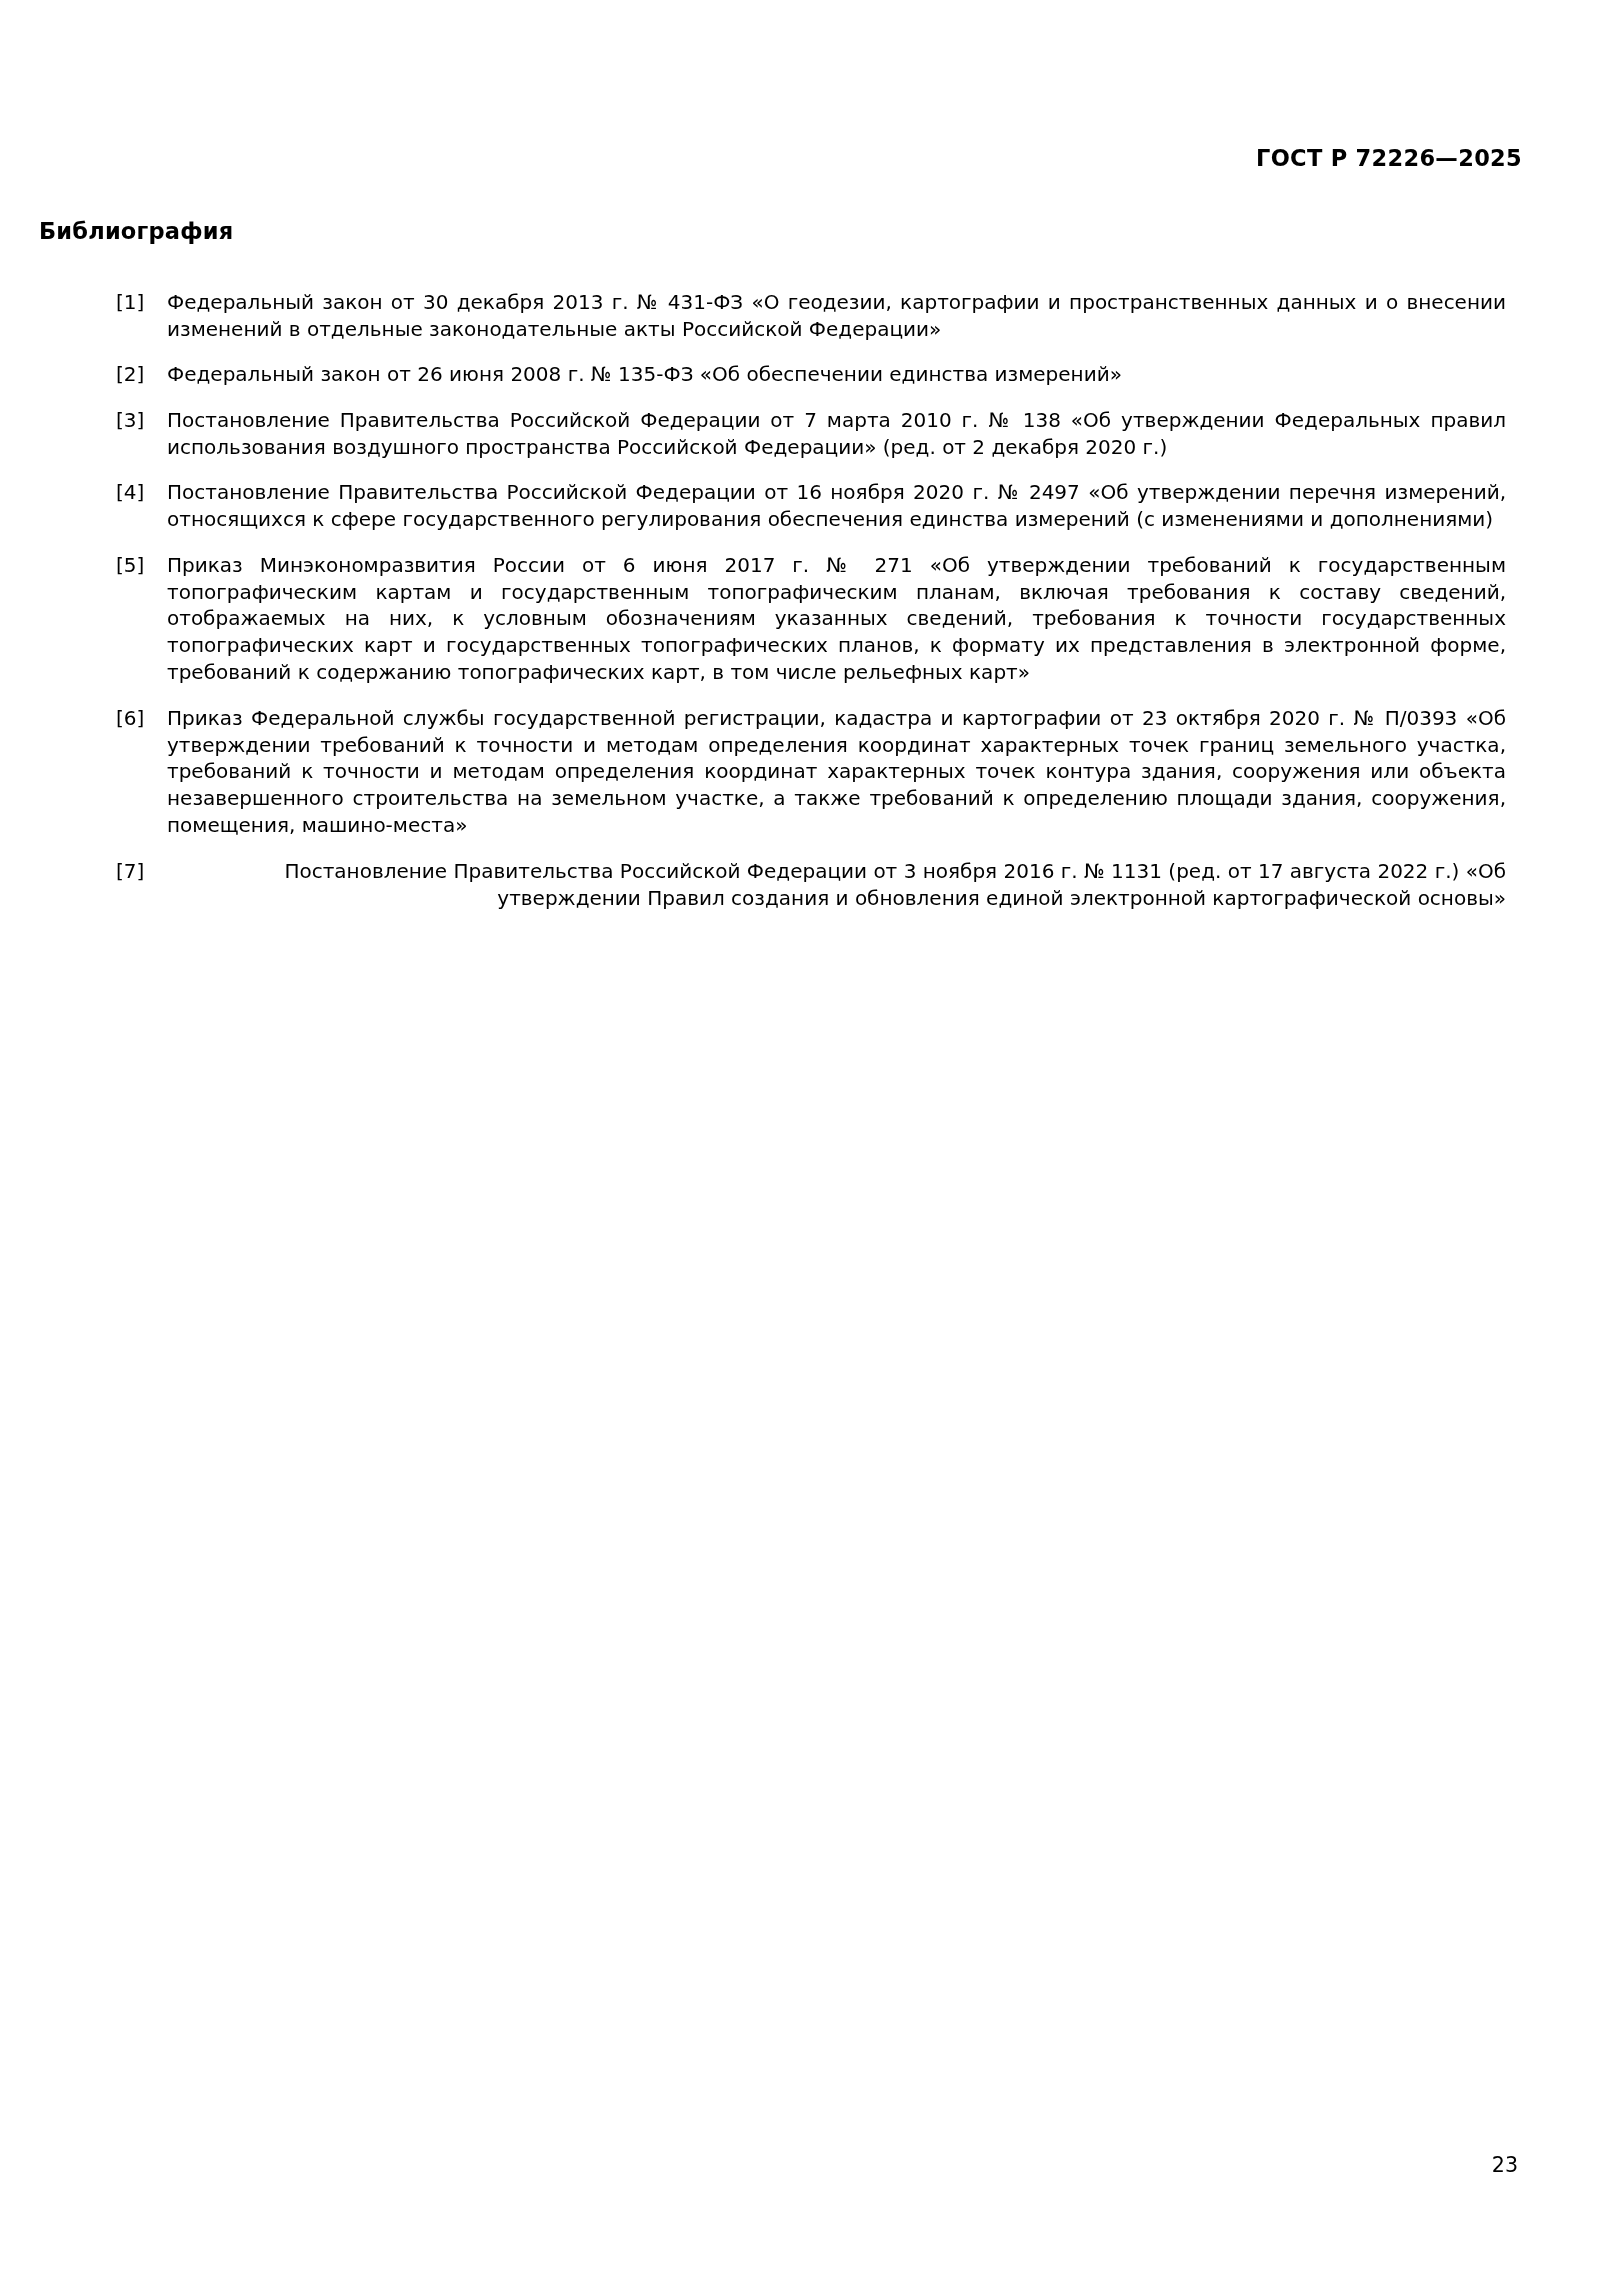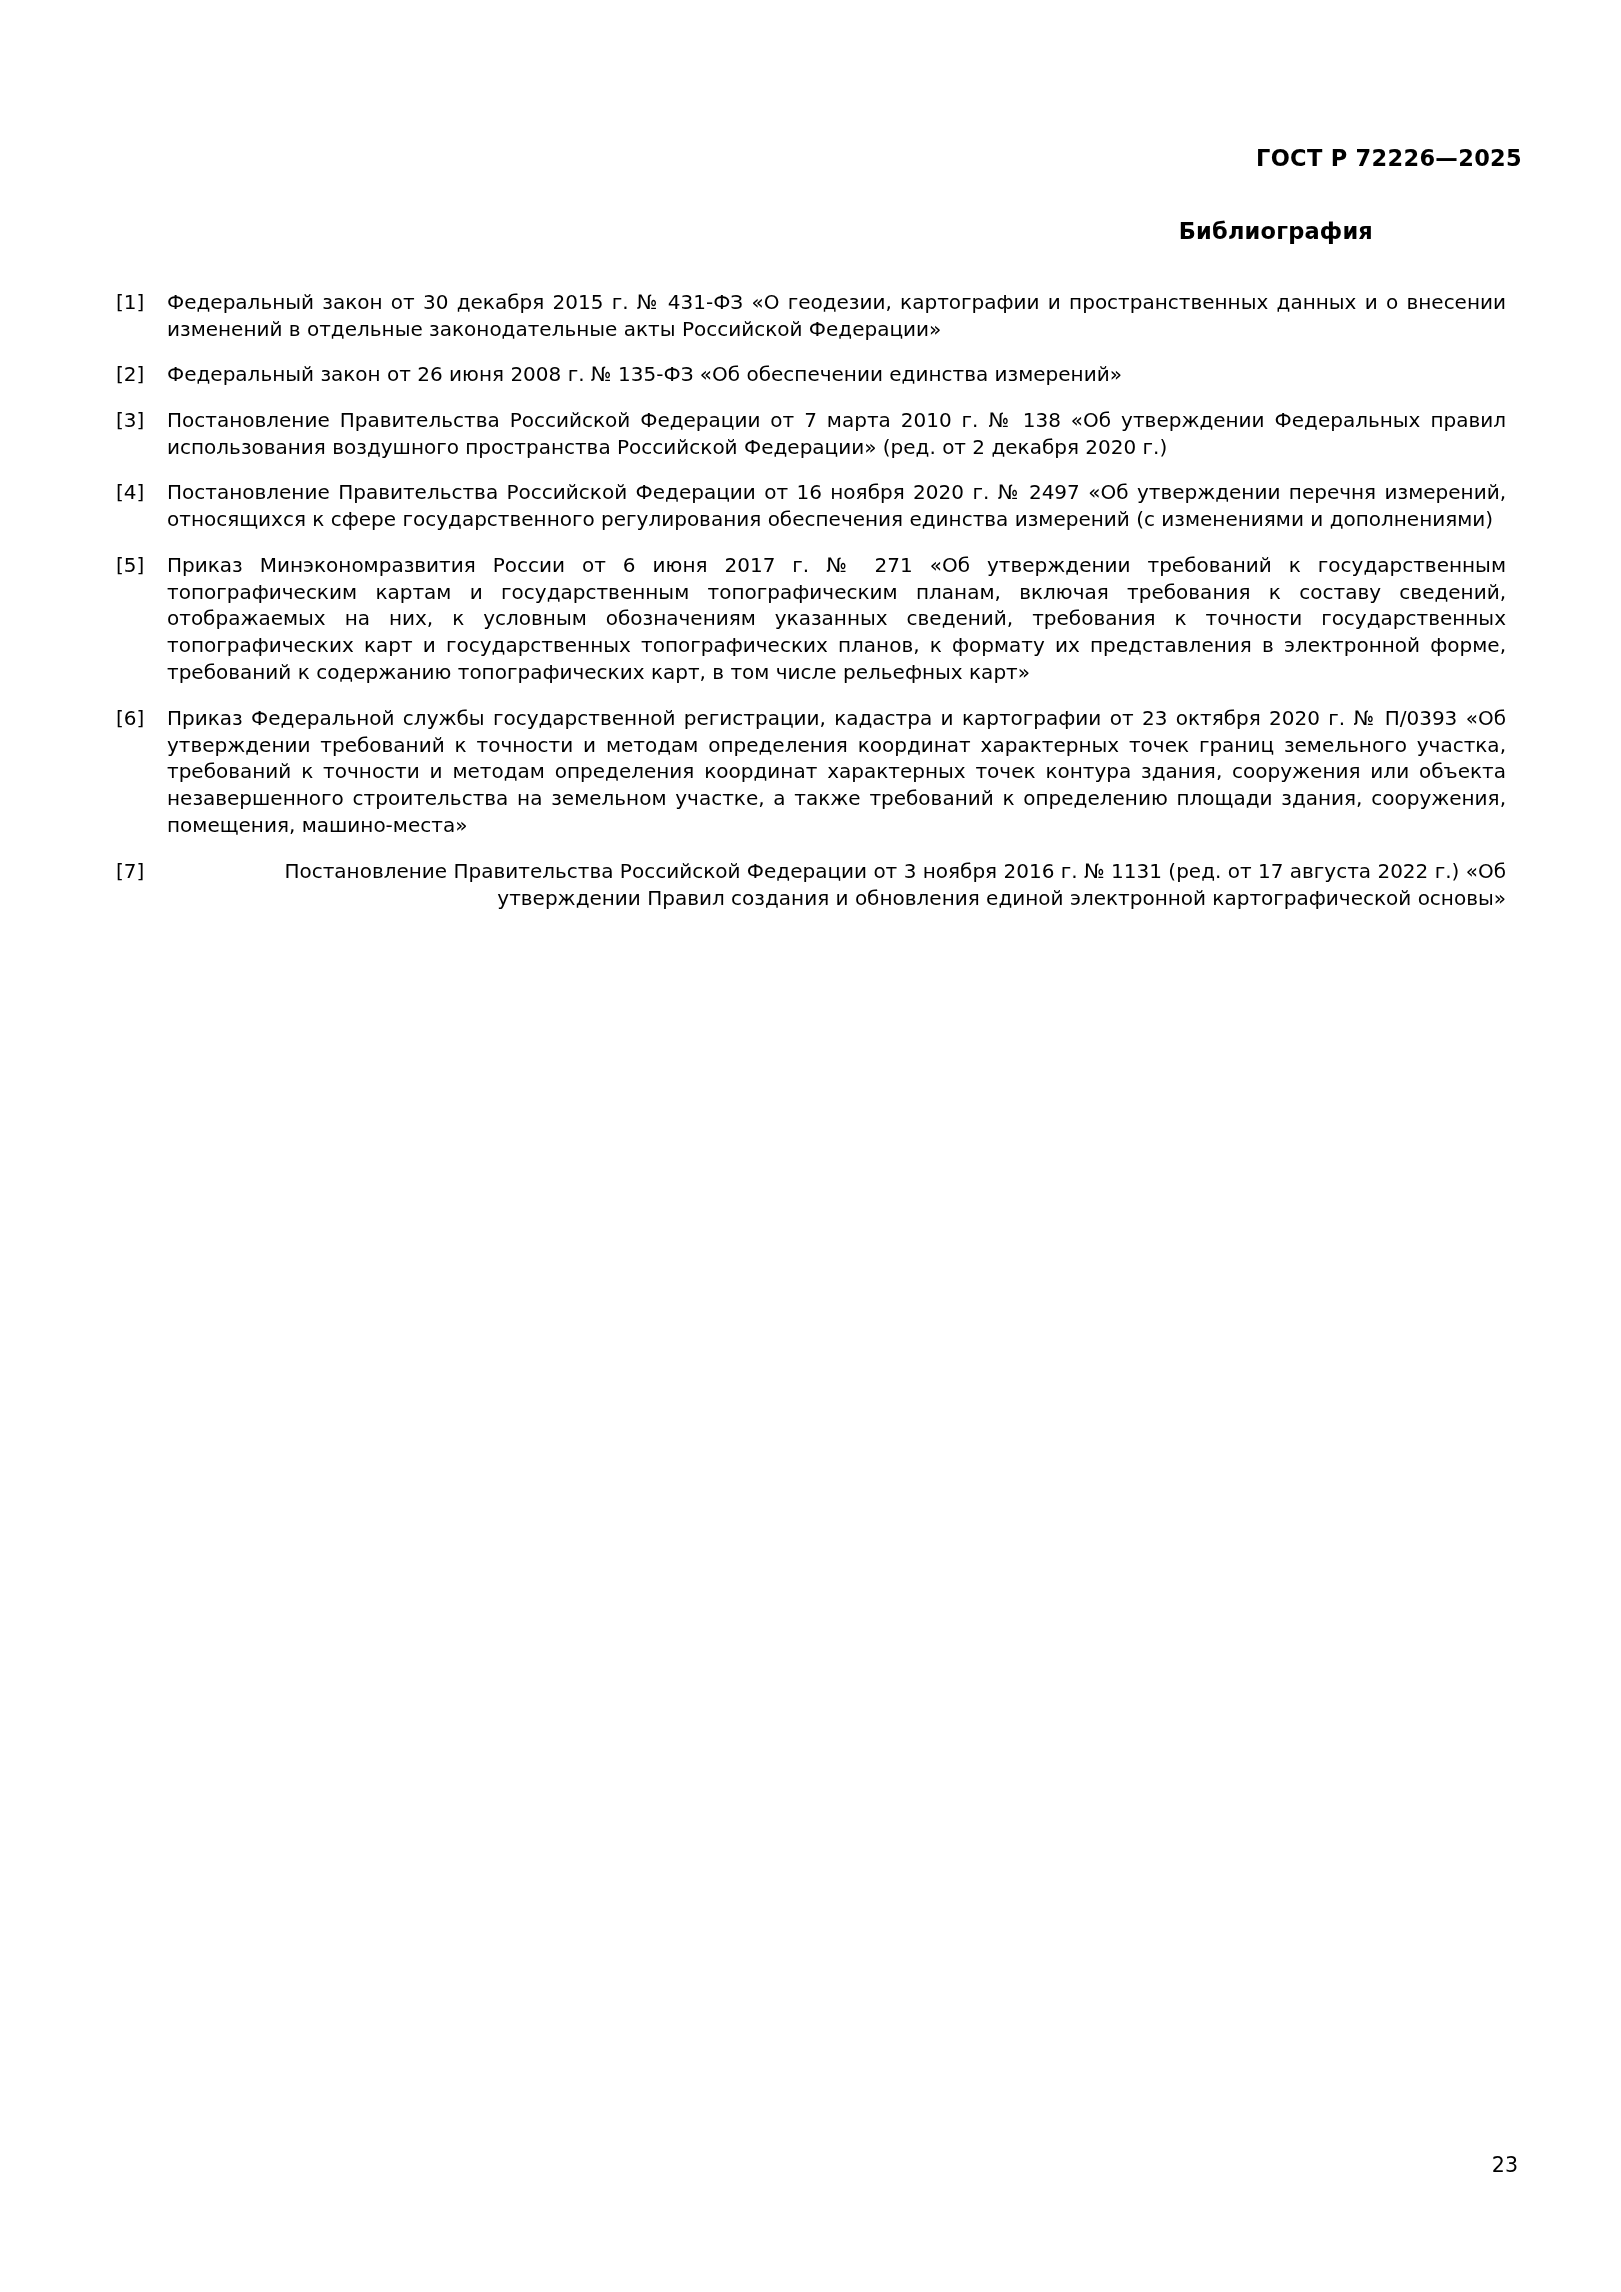--- a/index.html
+++ b/index.html
@@ -30,21 +30,21 @@
     font-size: 22.5px;
     font-weight: bold;
     letter-spacing: 0.3px;
     white-space: nowrap;
   }
   .doc-title {
     position: absolute;
     top: 218px;
     left: 0;
     width: 1373px;
-    text-align: right;
+    text-align: left;
     font-size: 22.5px;
     font-weight: bold;
     letter-spacing: 0.2px;
     padding-left: 39px;
     box-sizing: border-box;
   }
   .biblio {
     position: absolute;
     top: 289px;
     left: 116px;
@@ -89,21 +89,21 @@
 <div class="page">
 
   <div class="header">ГОСТ Р 72226—2025</div>
 
   <div class="doc-title">Библиография</div>
 
   <div class="biblio">
 
     <div class="entry">
       <span class="num">[1]</span>
-      <span class="txt">Федеральный закон от 30 декабря 2015 г. № 431-ФЗ «О геодезии, картографии и пространственных данных и о внесении изменений в отдельные законодательные акты Российской Федерации»</span>
+      <span class="txt">Федеральный закон от 30 декабря 2013 г. № 431-ФЗ «О геодезии, картографии и пространственных данных и о внесении изменений в отдельные законодательные акты Российской Федерации»</span>
     </div>
 
     <div class="entry">
       <span class="num">[2]</span>
       <span class="txt">Федеральный закон от 26 июня 2008 г. № 135-ФЗ «Об обеспечении единства измерений»</span>
     </div>
 
     <div class="entry">
       <span class="num">[3]</span>
       <span class="txt">Постановление Правительства Российской Федерации от 7 марта 2010 г. № 138 «Об утверждении Федеральных правил использования воздушного пространства Российской Федерации» (ред. от 2 декабря 2020 г.)</span>

